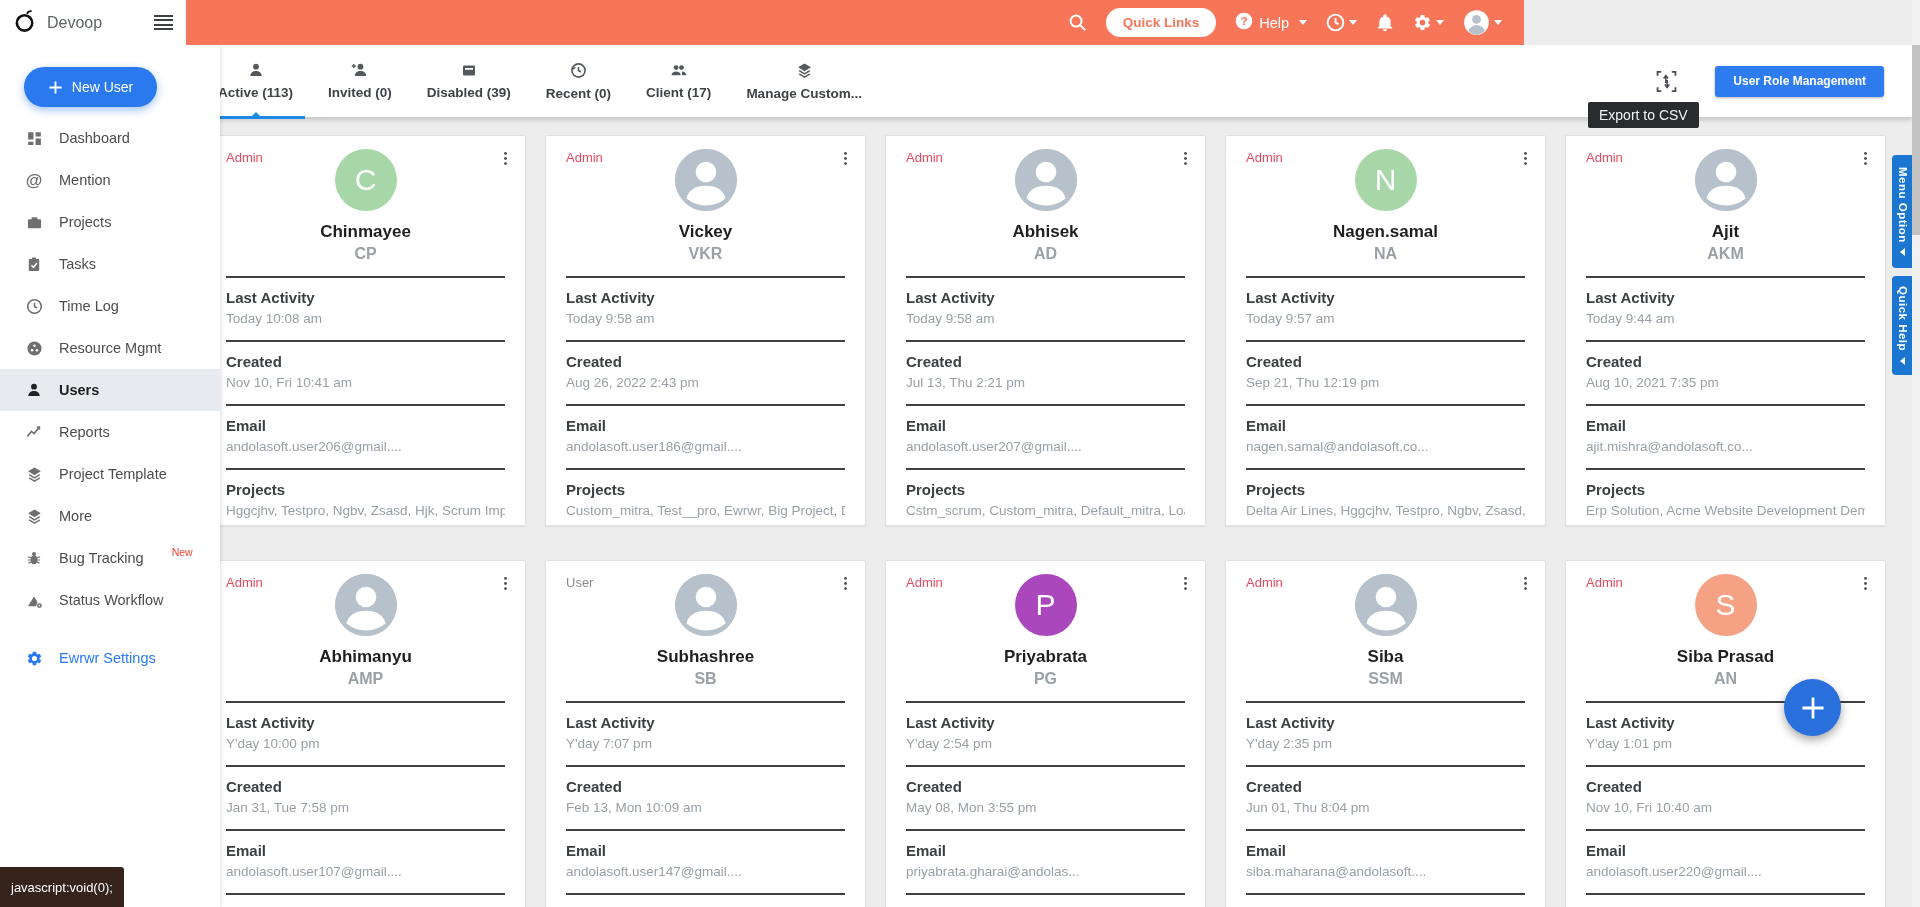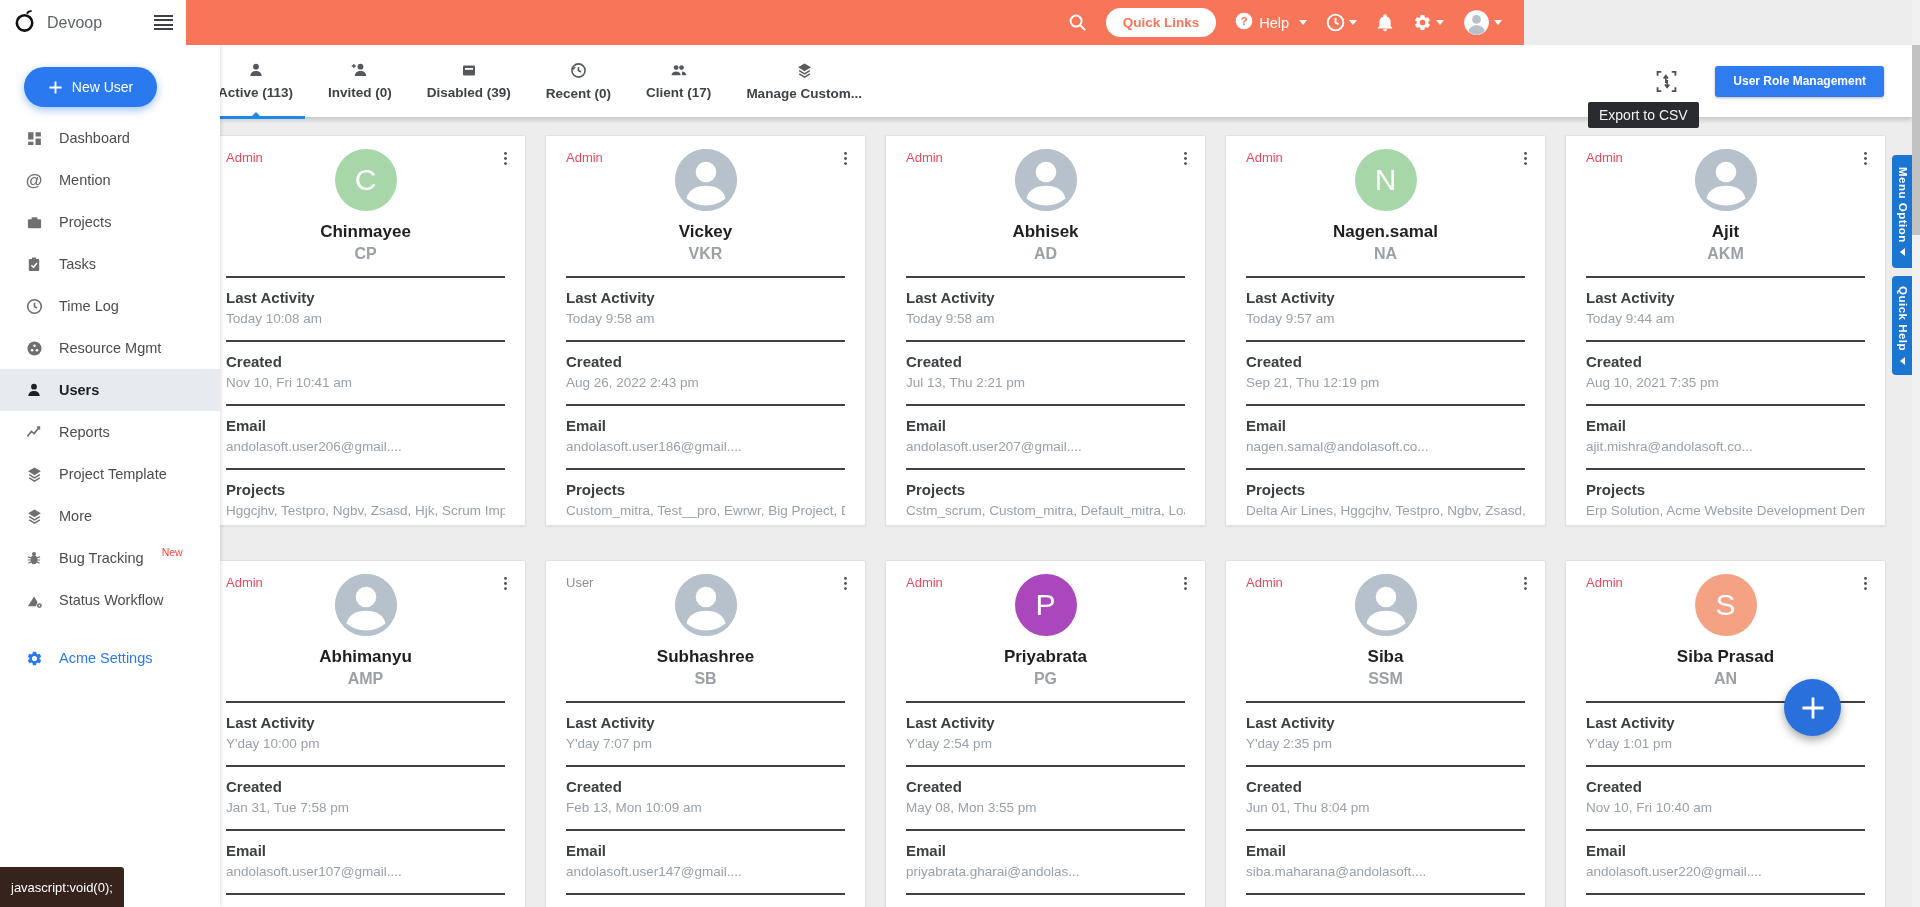--- a/index.html
+++ b/index.html
@@ -19,21 +19,21 @@
   .help-group { display:flex; align-items:center; gap:6px; color:#fff; font-size:14.5px; cursor:pointer; }
   .caret-down { width:0; height:0; border-left:4px solid transparent; border-right:4px solid transparent; border-top:5px solid #fff; margin-left:4px; }
 
   
   .sidebar { position:absolute; left:0; top:45px; bottom:0; width:220px; background:#fff; box-shadow:1px 0 4px rgba(0,0,0,.13); z-index:20; }
   .new-user-btn { margin:22px 0 10px 24px; width:133px; height:40px; border:none; border-radius:20px; background:#2a79ef; color:#fff; font-size:14px; font-family:inherit; display:flex; align-items:center; justify-content:center; gap:9px; box-shadow:0 3px 8px rgba(42,121,239,.45); cursor:pointer; }
   .menu-item { height:42px; display:flex; align-items:center; padding-left:25px; gap:16px; font-size:14.5px; color:#4d4d4d; cursor:pointer; }
   .menu-item .mi-icon { width:18px; height:18px; color:#6f6f6f; display:flex; align-items:center; justify-content:center; font-weight:bold; }
   .menu-item.active { background:#e7eaee; color:#202124; font-weight:bold; }
   .menu-item.active .mi-icon { color:#202124; }
-  .mi-badge { color:#f44336; font-size:10.5px; position:relative; top:-6px; margin-left:2px; }
+  .mi-badge { color:#f44336; font-size:10.5px; position:relative; top:-6px; margin-left:12px; }
   .menu-settings { margin-top:16px; color:#2979f2; }
   .menu-settings .mi-icon { color:#2979f2; }
 
   
   .toolbar { position:absolute; left:186px; top:45px; right:8px; height:72px; background:#fff; box-shadow:0 3px 5px rgba(0,0,0,.16); display:flex; align-items:center; padding:0 28px; z-index:10; }
   .tabs { display:flex; gap:27px; }
   .tab { position:relative; display:flex; align-items:center; gap:7px; font-size:13.5px; font-weight:bold; color:#3f4347; padding:26px 4px; cursor:pointer;flex-direction:column; }
   .tab svg { color:#55595e; }
   .tab.active::after { content:""; position:absolute; left:-8px; right:-8px; bottom:8px; height:3px; background:#1e88e5; }
   .tab.active::before { content:""; position:absolute; left:50%; margin-left:-4px; bottom:11px; width:0; height:0; border-left:4px solid transparent; border-right:4px solid transparent; border-bottom:4px solid #1e88e5; }
@@ -252,21 +252,21 @@
         </span>
         <span>Status Workflow</span>
       </div>
     </div>
   <div class="menu-item menu-settings">
     <span class="mi-icon">
       <svg width="17" height="17" viewBox="0 0 24 24" fill="currentColor">
           <path d="M19.14 12.94c.04-.3.06-.61.06-.94 0-.32-.02-.64-.07-.94l2.03-1.58a.49.49 0 0 0 .12-.61l-1.92-3.32a.49.49 0 0 0-.59-.22l-2.39.96c-.5-.38-1.03-.7-1.62-.94l-.36-2.54a.48.48 0 0 0-.48-.41h-3.84c-.24 0-.43.17-.47.41l-.36 2.54c-.59.24-1.13.57-1.62.94l-2.39-.96a.49.49 0 0 0-.59.22L2.74 8.87c-.12.21-.08.47.12.61l2.03 1.58c-.05.3-.09.63-.09.94s.02.64.07.94l-2.03 1.58a.49.49 0 0 0-.12.61l1.92 3.32c.12.22.37.29.59.22l2.39-.96c.5.38 1.03.7 1.62.94l.36 2.54c.05.24.24.41.48.41h3.84c.24 0 .44-.17.47-.41l.36-2.54c.59-.24 1.13-.56 1.62-.94l2.39.96c.22.08.47 0 .59-.22l1.92-3.32c.12-.22.07-.47-.12-.61l-2.01-1.58zM12 15.6A3.6 3.6 0 1 1 12 8.4a3.6 3.6 0 0 1 0 7.2z"></path>
         </svg>
     </span>
-    <span>Acme Settings</span>
+    <span>Ewrwr Settings</span>
   </div>
 </div>
 
 <div class="toolbar">
   <div class="tabs" id="tabs">
       <div class="tab active">
         <span style="display: flex;">
           <svg width="16" height="16" viewBox="0 0 16 16" fill="currentColor">
             <circle cx="8" cy="4.7" r="2.9"></circle>
             <path d="M2.3 14c0-3.1 2.6-5 5.7-5s5.7 1.9 5.7 5z"></path>

